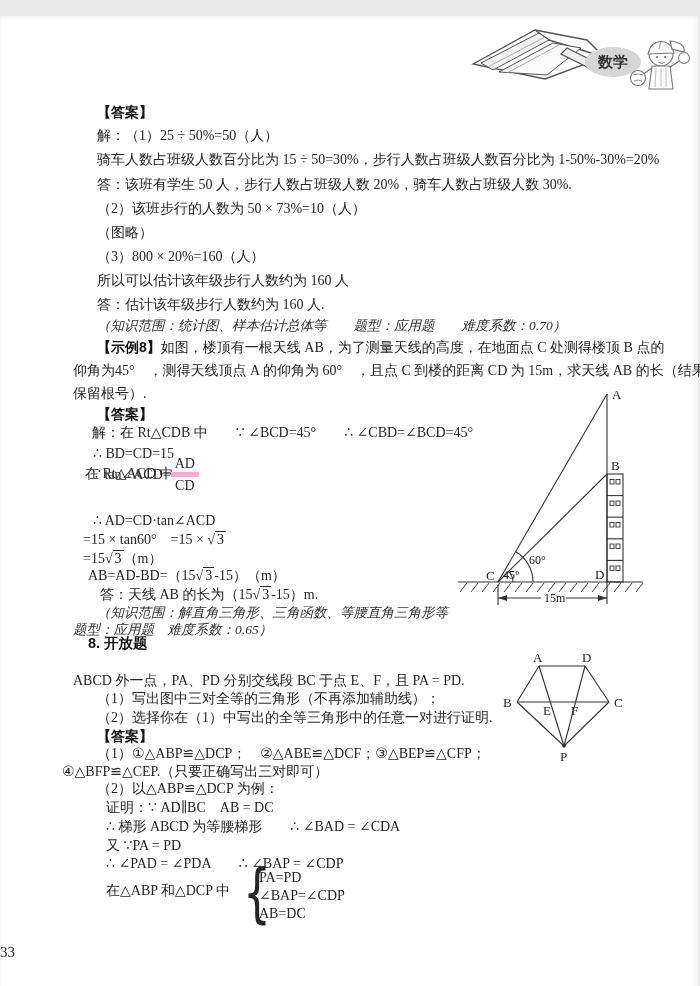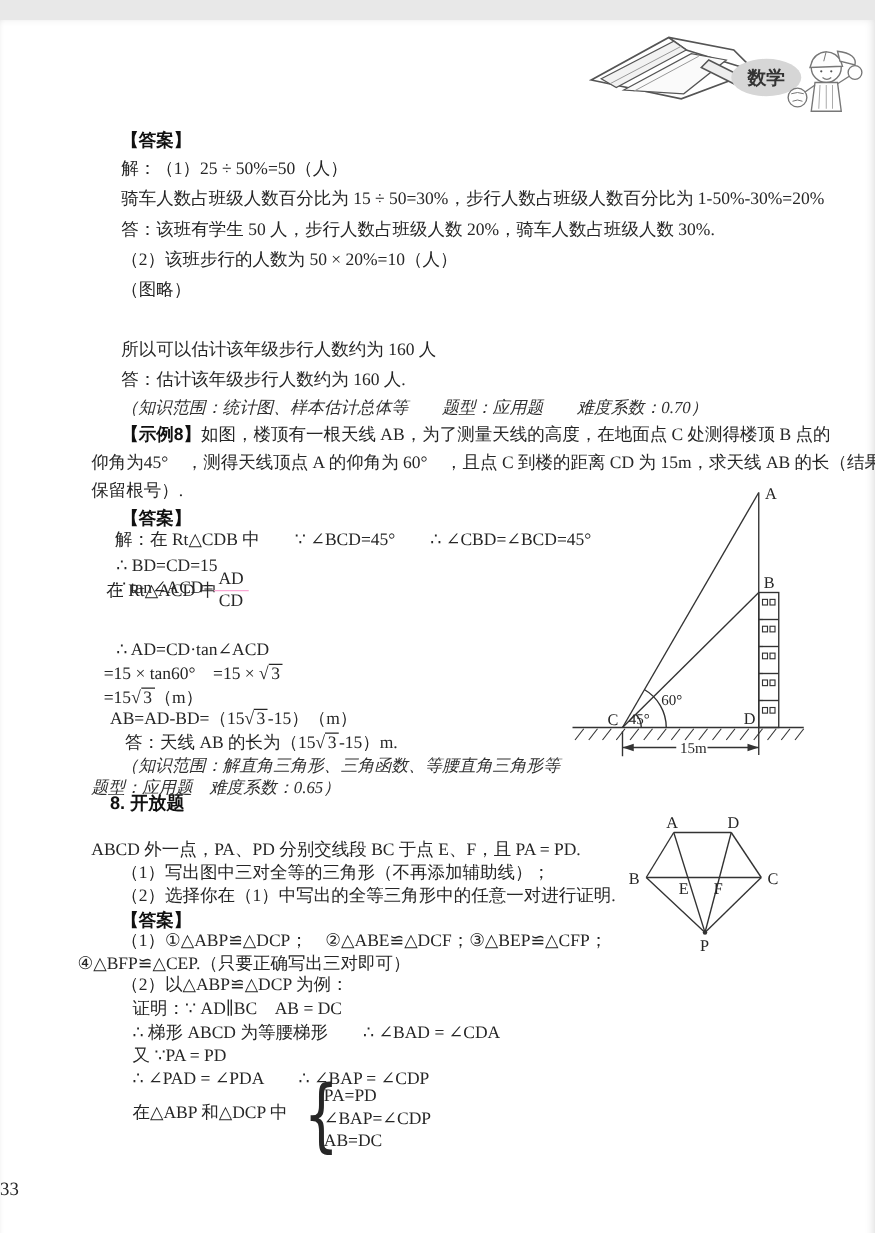--- a/index.html
+++ b/index.html
@@ -8,21 +8,21 @@
     background:#ffffff;overflow:hidden;
     box-shadow:inset -3px 0 6px rgba(0,0,0,0.08), inset 0 -2px 4px rgba(0,0,0,0.05);
     font-family:"Liberation Serif","DejaVu Serif","DejaVu Sans",serif;
     color:#262626;
   }
   .ln{position:absolute;white-space:nowrap;font-size:14px;line-height:18px;}
   .hd{font-family:"Liberation Sans","DejaVu Sans",sans-serif;font-weight:bold;color:#111;}
   .kai{font-style:italic;font-size:13.5px;color:#303030;}
   .sec{font-family:"Liberation Sans","DejaVu Sans",sans-serif;font-weight:bold;color:#111;font-size:14.5px;}
   .frac{display:inline-block;vertical-align:-11px;text-align:center;line-height:15px;}
-  .frac .num{display:block;border-bottom:1px solid #f9a8d4;padding:0 4px 1px 4px;}
+  .frac .num{display:block;border-bottom:5px solid #f9a8d4;padding:0 4px 1px 4px;}
   .frac .den{display:block;padding-top:1px;}
   .rv{border-top:1.2px solid #262626;padding:0 2px;}
   .brace{position:absolute;font-family:"DejaVu Sans",sans-serif;font-size:44px;line-height:56px;
          transform:scaleY(1.45);transform-origin:50% 50%;color:#262626;}
   .footer{position:absolute;left:0;right:0;text-align:left;font-size:15px;color:#262626;}
   svg text{font-family:"Liberation Serif","DejaVu Serif","DejaVu Sans",serif;fill:#262626;}
   svg .lab{font-size:13px;}
   svg .ang{font-size:12px;}
 </style>
 </head>
@@ -63,22 +63,23 @@
       <path d="M178 57 Q183 55 188 57 M179 63 Q183 61 187 63" fill="none" stroke-width="0.8"></path>
       <path d="M215 49 L226 42" fill="none"></path>
       <circle cx="229" cy="40" r="5.5"></circle>
     </g>
   </svg>
 
   <div class="ln hd" style="top:87px;left:97px">【答案】</div>
   <div class="ln" style="top:111px;left:97px">解：（1）25 ÷ 50%=50（人）</div>
   <div class="ln" style="top:135px;left:97px">骑车人数占班级人数百分比为 15 ÷ 50=30%，步行人数占班级人数百分比为 1-50%-30%=20%</div>
   <div class="ln" style="top:160px;left:97px">答：该班有学生 50 人，步行人数占班级人数 20%，骑车人数占班级人数 30%.</div>
-  <div class="ln" style="top:184px;left:97px">（2）该班步行的人数为 50 × 20%=10（人）</div>
+  <div class="ln" style="top:184px;left:97px">（2）该班步行的人数为 50 × 73%=10（人）</div>
   <div class="ln" style="top:208px;left:97px">（图略）</div>
+  <div class="ln" style="top:232px;left:97px">（3）800 × 20%=160（人）</div>
   <div class="ln" style="top:256px;left:97px">所以可以估计该年级步行人数约为 160 人</div>
   <div class="ln" style="top:280px;left:97px">答：估计该年级步行人数约为 160 人.</div>
   <div class="ln kai" style="top:301px;left:97px">（知识范围：统计图、样本估计总体等　　题型：应用题　　难度系数：0.70）</div>
 
   <div class="ln" style="top:322px;left:97px"><span class="hd">【示例8】</span><span>如图，楼顶有一根天线 AB，为了测量天线的高度，在地面点 C 处测得楼顶 B 点的</span></div>
   <div class="ln" style="top:346px;left:73px">仰角为45°　，测得天线顶点 A 的仰角为 60°　，且点 C 到楼的距离 CD 为 15m，求天线 AB 的长（结果</div>
   <div class="ln" style="top:369px;left:73px">保留根号）.</div>
   <div class="ln hd" style="top:389px;left:97px">【答案】</div>
   <div class="ln" style="top:408px;left:92px">解：在 Rt△CDB 中　　∵ ∠BCD=45°　　∴ ∠CBD=∠BCD=45°</div>
   <div class="ln" style="top:429px;left:93px">∴ BD=CD=15</div>

